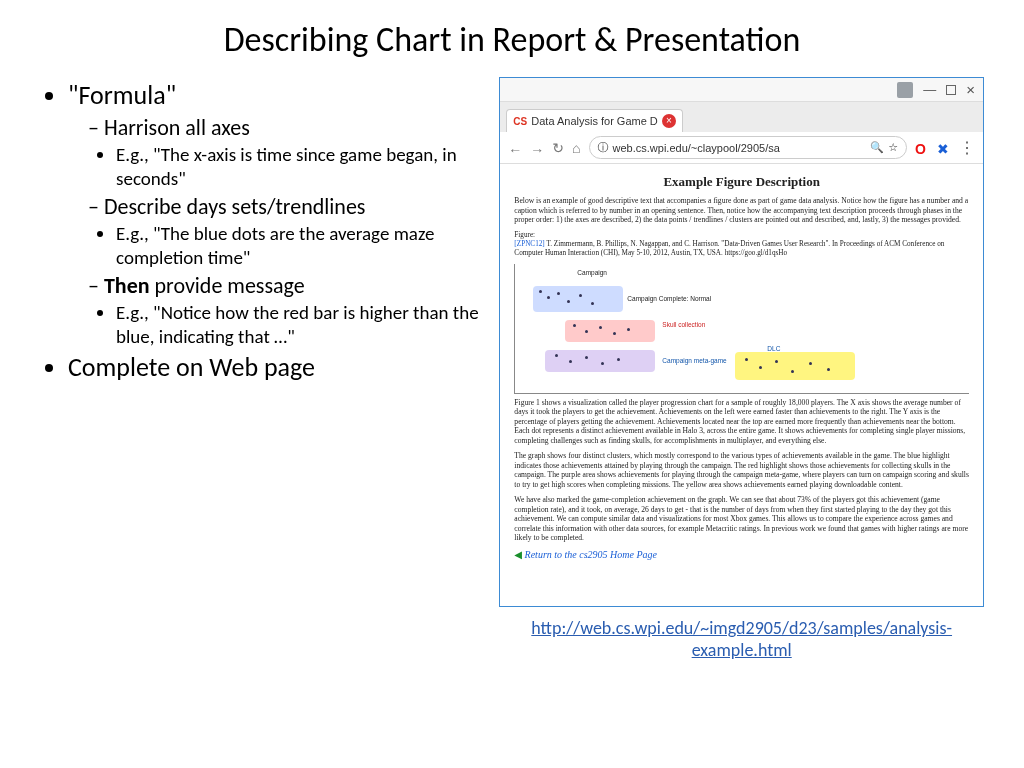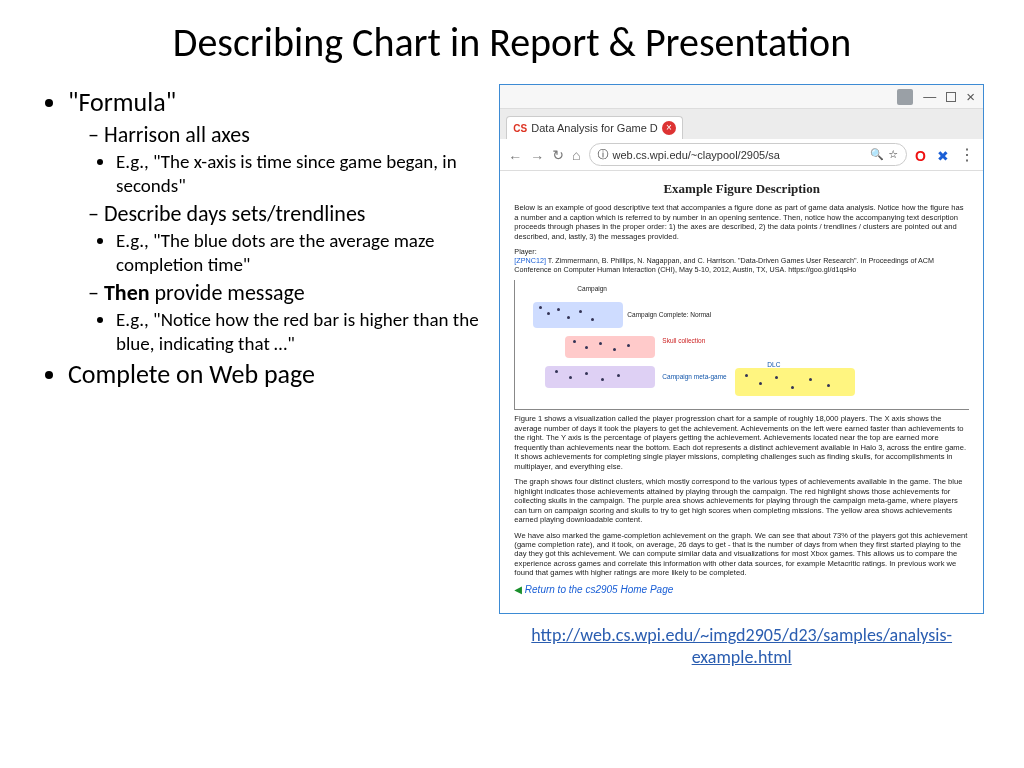--- a/index.html
+++ b/index.html
@@ -1,18 +1,18 @@
 <!DOCTYPE html>
 <html><head>
 <meta charset="utf-8">
 <style>
   * { margin:0; padding:0; box-sizing:border-box; }
   body { width:1024px; height:768px; background:#fff; font-family:Calibri,Arial,sans-serif; color:#000; overflow:hidden; }
   .slide { width:100%; height:100%; padding:20px 40px; display:flex; flex-direction:column; }
-  .title { font-size:40px; text-align:center; line-height:1.15; margin-bottom:18px; font-weight:400; }
+  .title { font-size:34px; text-align:center; line-height:1.15; margin-bottom:18px; font-weight:400; }
   .body-row { display:flex; flex:1; gap:12px; }
   .bullets { width:48%; font-size:22px; line-height:1.25; }
   .bullets ul { list-style:disc; padding-left:28px; }
   .bullets ul ul { list-style:none; padding-left:20px; }
   .bullets ul ul > li::before { content:"– "; }
   .bullets ul ul ul { list-style:disc; padding-left:28px; }
   .bullets ul ul ul > li::before { content:""; }
   .l1 { font-size:26px; margin-top:2px; }
   .l2 { font-size:22px; margin-top:2px; }
   .l3 { font-size:19px; margin-top:2px; }
@@ -31,21 +31,21 @@
   .urlrow .nav { font-size:14px; color:#777; }
   .urlbox { flex:1; border:1px solid #ccc; border-radius:14px; padding:3px 8px; font-size:11px; display:flex; align-items:center; gap:4px; color:#333; }
   .urlbox .sch { margin-left:auto; }
   .ico { width:14px; height:14px; display:inline-block; }
   .ico-o { color:#e11; font-weight:bold; }
   .ico-x { color:#1a5fd6; }
   .dots { font-size:16px; color:#555; }
   .page { flex:1; overflow:hidden; padding:10px 14px; font-size:7.6px; line-height:1.25; color:#222; }
   .page h1 { text-align:center; font-family:'Times New Roman',serif; font-size:14px; font-weight:bold; margin:2px 0 4px; }
   .page h2 { text-align:center; font-family:'Times New Roman',serif; font-size:13px; font-weight:bold; margin-bottom:6px; }
-  .page p { margin-bottom:6px; font-family:Liberation Sans, sans-serif; }
+  .page p { margin-bottom:6px; font-family:Liberation Serif, serif; }
   .page .src { font-size:7.2px; }
   .page .ref { color:#1a5fd6; }
   .chart { width:100%; height:130px; position:relative; margin:4px 0; border-left:1px solid #888; border-bottom:1px solid #888; }
   .clust { position:absolute; border-radius:4px; padding:1px 2px; font-size:6.5px; }
   .dpt { position:absolute; width:3px; height:3px; background:#335; border-radius:50%; }
   .lbl-camp { top:4px; left:60px; }
   .hl-blue { background:rgba(80,130,255,0.28); top:22px; left:18px; width:90px; height:26px; }
   .lbl-norm { top:30px; left:110px; font-size:6.5px; }
   .hl-red { background:rgba(255,90,90,0.32); top:56px; left:50px; width:90px; height:22px; }
   .lbl-skull { top:56px; left:145px; color:#c22; font-size:6.5px; }
@@ -112,21 +112,21 @@
             <span>☆</span>
           </span>
           <span class="ico ico-o">O</span>
           <span class="ico ico-x">✖</span>
           <span class="dots">⋮</span>
         </div>
         <div class="page">
           <h2>Example Figure Description</h2>
           <p>Below is an example of good descriptive text that accompanies a figure done as part of game data analysis. Notice how the figure has a number and a caption which is referred to by number in an opening sentence. Then, notice how the accompanying text description proceeds through phases in the proper order: 1) the axes are described, 2) the data points / trendlines / clusters are pointed out and described, and, lastly, 3) the messages provided.</p>
           <p class="src">
-            <span>Player:</span><br>
+            <span>Figure:</span><br>
             <span class="ref">[ZPNC12]</span><span> T. Zimmermann, B. Phillips, N. Nagappan, and C. Harrison. "Data-Driven Games User Research". In Proceedings of ACM Conference on Computer Human Interaction (CHI), May 5-10, 2012, Austin, TX, USA. https://goo.gl/d1qsHo</span>
           </p>
           <div class="chart">
             <div class="clust lbl-camp">Campaign</div>
             <div class="clust hl-blue">
               <span class="dpt" style="top:4px;left:6px"></span>
                 <span class="dpt" style="top:10px;left:14px"></span>
                 <span class="dpt" style="top:6px;left:24px"></span>
                 <span class="dpt" style="top:14px;left:34px"></span>
                 <span class="dpt" style="top:8px;left:46px"></span>

